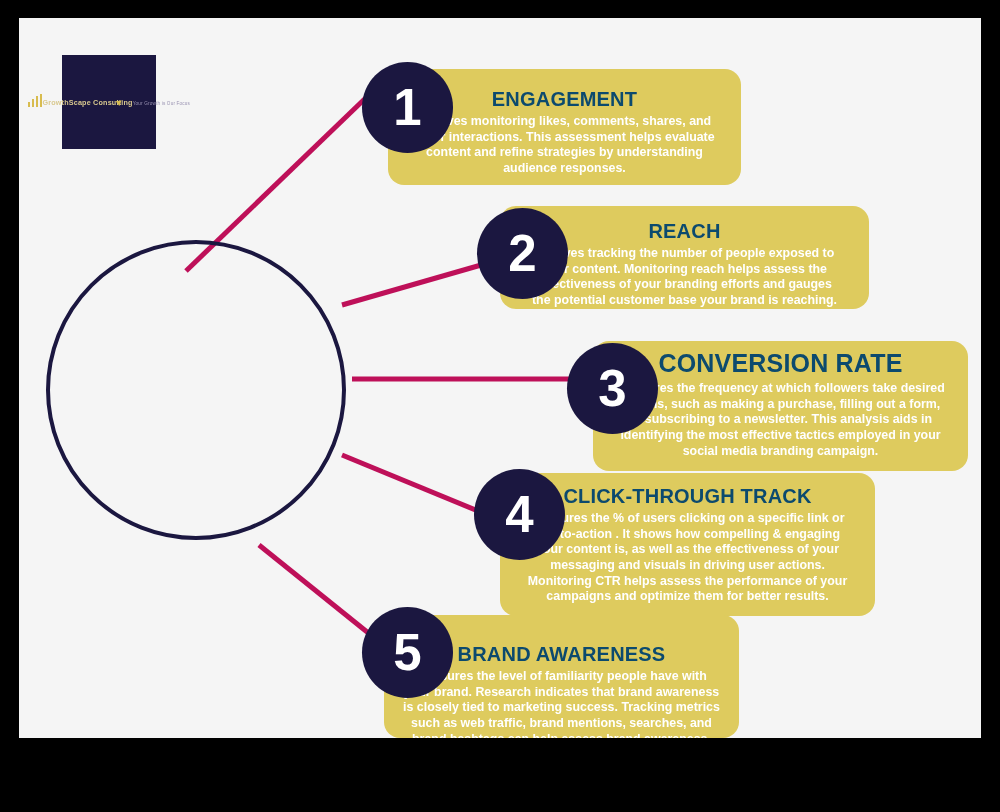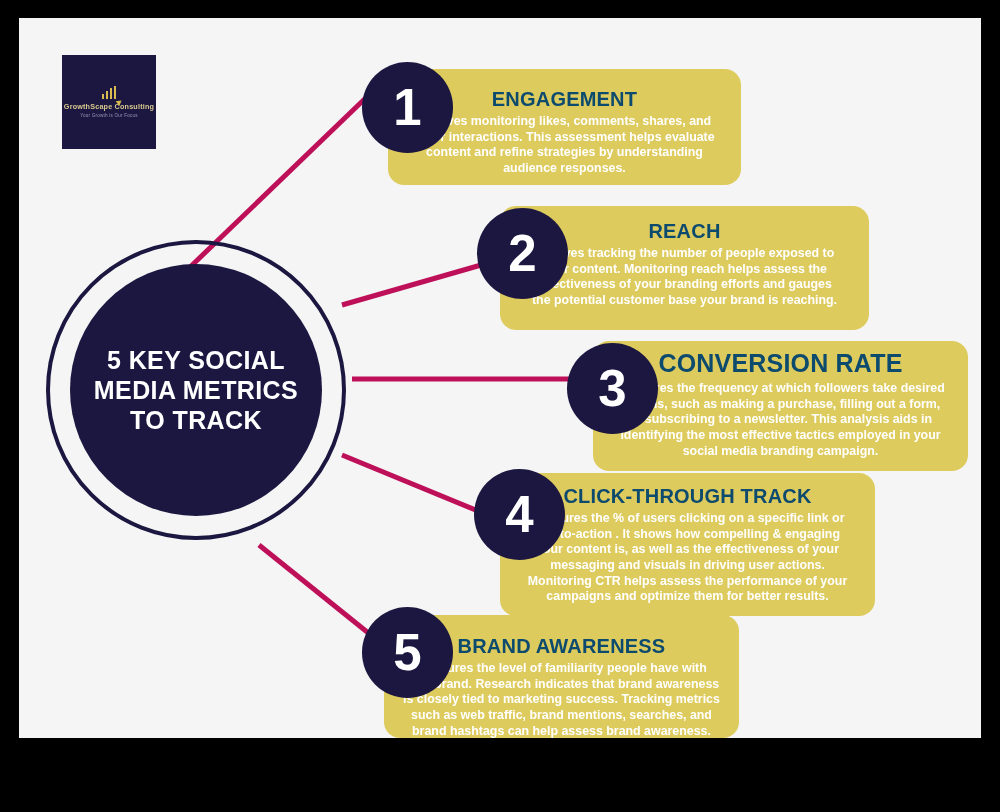--- a/index.html
+++ b/index.html
@@ -22,21 +22,21 @@
     background:#F5F5F5;
     overflow:hidden;
   }
 
   
   #logo{
     position:absolute;
     left:43px; top:37px;
     width:94px; height:94px;
     background:#1B1740;
-    display:flex; flex-direction:column;
+    display:flex; flex-direction:row;
     align-items:center; justify-content:center;
   }
   #logo .bars{
     display:flex; align-items:flex-end; gap:1.5px; height:13px; margin-bottom:3px;
   }
   #logo .bars i{ display:block; width:2.5px; background:#D8BC4F; }
   #logo .bars i:nth-child(1){ height:5px; }
   #logo .bars i:nth-child(2){ height:8px; }
   #logo .bars i:nth-child(3){ height:11px; }
   #logo .bars i:nth-child(4){ height:13px; }
@@ -139,35 +139,32 @@
           <i></i>
           <i></i>
       </div>
       <div class="arrow"></div>
       <div class="lname">GrowthScape Consulting</div>
       <div class="ltag">Your Growth is Our Focus</div>
     </div>
 
     <div id="hub">
       <div class="ring"></div>
-      <div class="core">
-        <span>5 KEY SOCIAL MEDIA METRICS TO TRACK</span>
-      </div>
     </div>
 
     <div class="step">
       <div class="card" style="left:369px; top:51px; width:353px; height:116px;">
         <h3 style="font-size:20px; margin-top:11px;">ENGAGEMENT</h3>
         <p style="font-size:12.4px; padding:0 6px;">Involves monitoring likes, comments, shares, and other interactions. This assessment helps evaluate content and refine strategies by understanding audience responses.</p>
       </div>
       <div class="num" style="left:343px; top:44px; width:91px; height:91px; font-size:51px;">1</div>
     </div>
 
     <div class="step">
-      <div class="card" style="left:481px; top:188px; width:369px; height:124px;">
+      <div class="card" style="left:481px; top:188px; width:369px; height:103px;">
         <h3 style="font-size:20px; margin-top:6px;">REACH</h3>
         <p style="font-size:12.4px; padding:0 14px;">Involves tracking the number of people exposed to your content. Monitoring reach helps assess the effectiveness of your branding efforts and gauges the potential customer base your brand is reaching.</p>
       </div>
       <div class="num" style="left:458px; top:190px; width:91px; height:91px; font-size:51px;">2</div>
     </div>
 
     <div class="step">
       <div class="card" style="left:574px; top:323px; width:375px; height:130px;">
         <h3 style="font-size:25px; ">CONVERSION RATE</h3>
         <p style="font-size:12.4px; padding:0 6px;">Measures the frequency at which followers take desired actions, such as making a purchase, filling out a form, or subscribing to a newsletter. This analysis aids in identifying the most effective tactics employed in your social media branding campaign.</p>
@@ -178,20 +175,20 @@
     <div class="step">
       <div class="card" style="left:481px; top:455px; width:375px; height:143px;">
         <h3 style="font-size:20px; margin-top:4px;">CLICK-THROUGH TRACK</h3>
         <p style="font-size:12.4px; padding:0 4px;">Measures the % of users clicking on a specific link or call-to-action . It shows how compelling &amp; engaging your content is, as well as the effectiveness of your messaging and visuals in driving user actions. Monitoring CTR  helps assess the performance of your campaigns and optimize them for better results.</p>
       </div>
       <div class="num" style="left:455px; top:451px; width:91px; height:91px; font-size:51px;">4</div>
     </div>
 
     <div class="step">
       <div class="card" style="left:365px; top:597px; width:355px; height:123px;">
-        <h3 style="font-size:20px; margin-top:12px;">BRAND AWARENESS</h3>
+        <h3 style="font-size:20px; margin-top:20px;">BRAND AWARENESS</h3>
         <p style="font-size:12.4px; padding:0 2px;">Measures the level of familiarity people have with your brand. Research indicates that brand awareness is closely tied to marketing success. Tracking metrics such as web traffic, brand mentions, searches, and brand hashtags can help assess brand awareness.</p>
       </div>
       <div class="num" style="left:343px; top:589px; width:91px; height:91px; font-size:51px;">5</div>
     </div>
 
   </div>
 </div>
 
 </body></html>

